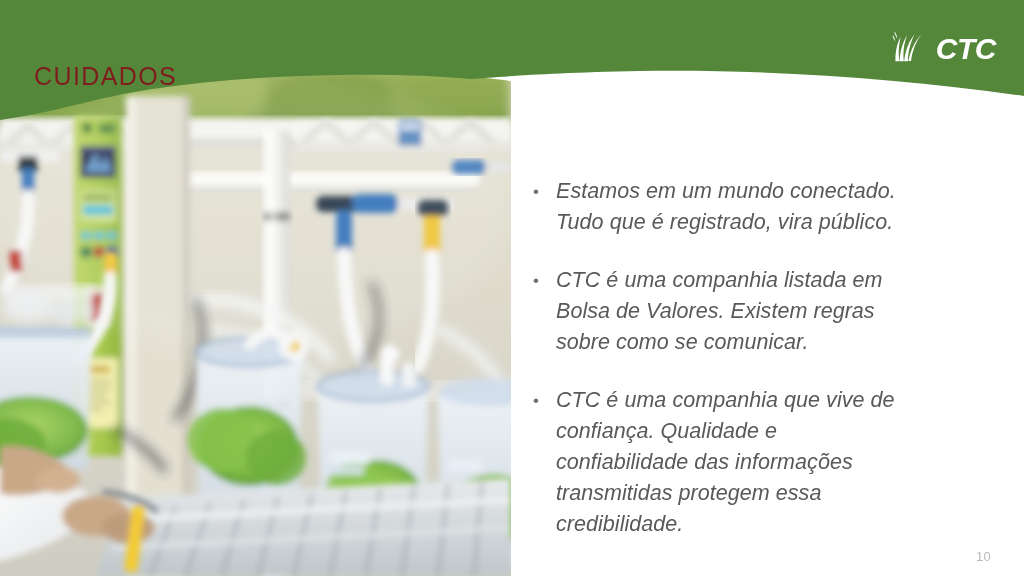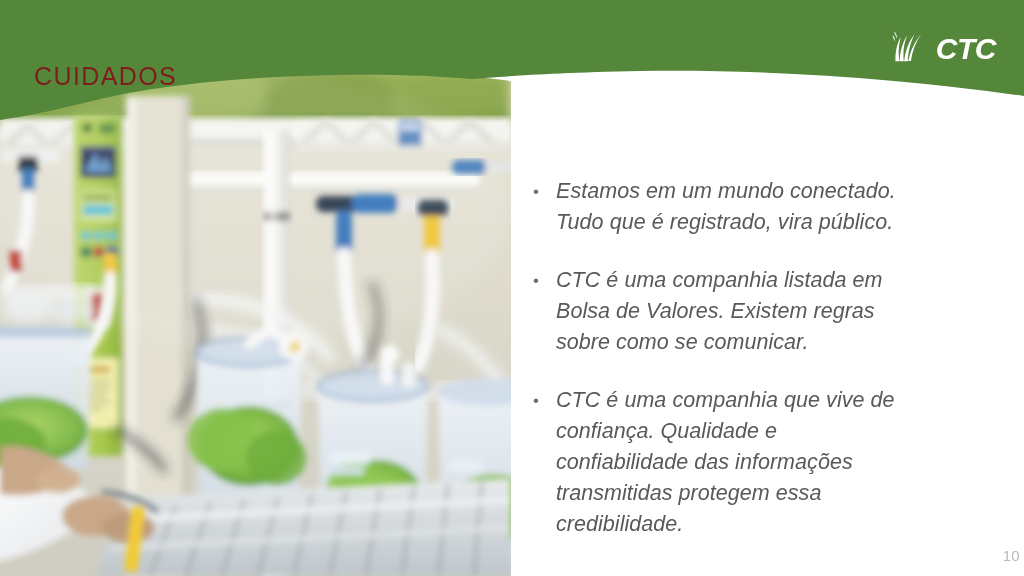--- a/index.html
+++ b/index.html
@@ -44,22 +44,22 @@
     flex:0 0 auto;width:28px;color:#6f7072;font-size:17px;line-height:31px;
     text-align:left;padding-left:5px;box-sizing:border-box;
   }
   .bullet-text{
     flex:1 1 auto;color:#58595b;font-size:21.5px;line-height:31px;
     font-weight:400;letter-spacing:0.05px;white-space:pre-line;font-style:italic;
   }
 
   
   .page-number{
-    position:absolute;right:4px;bottom:12px;z-index:6;
-    font-size:15px;color:#b9babb;letter-spacing:0.3px;
+    position:absolute;right:33px;bottom:12px;z-index:6;
+    font-size:13px;color:#b9babb;letter-spacing:0.3px;
   }
 </style>
 </head>
 <body>
 
 <div class="slide">
 
   <div class="photo-panel">
     <svg viewBox="0 0 511 576" preserveAspectRatio="none" xmlns="http://www.w3.org/2000/svg">
       <defs>

